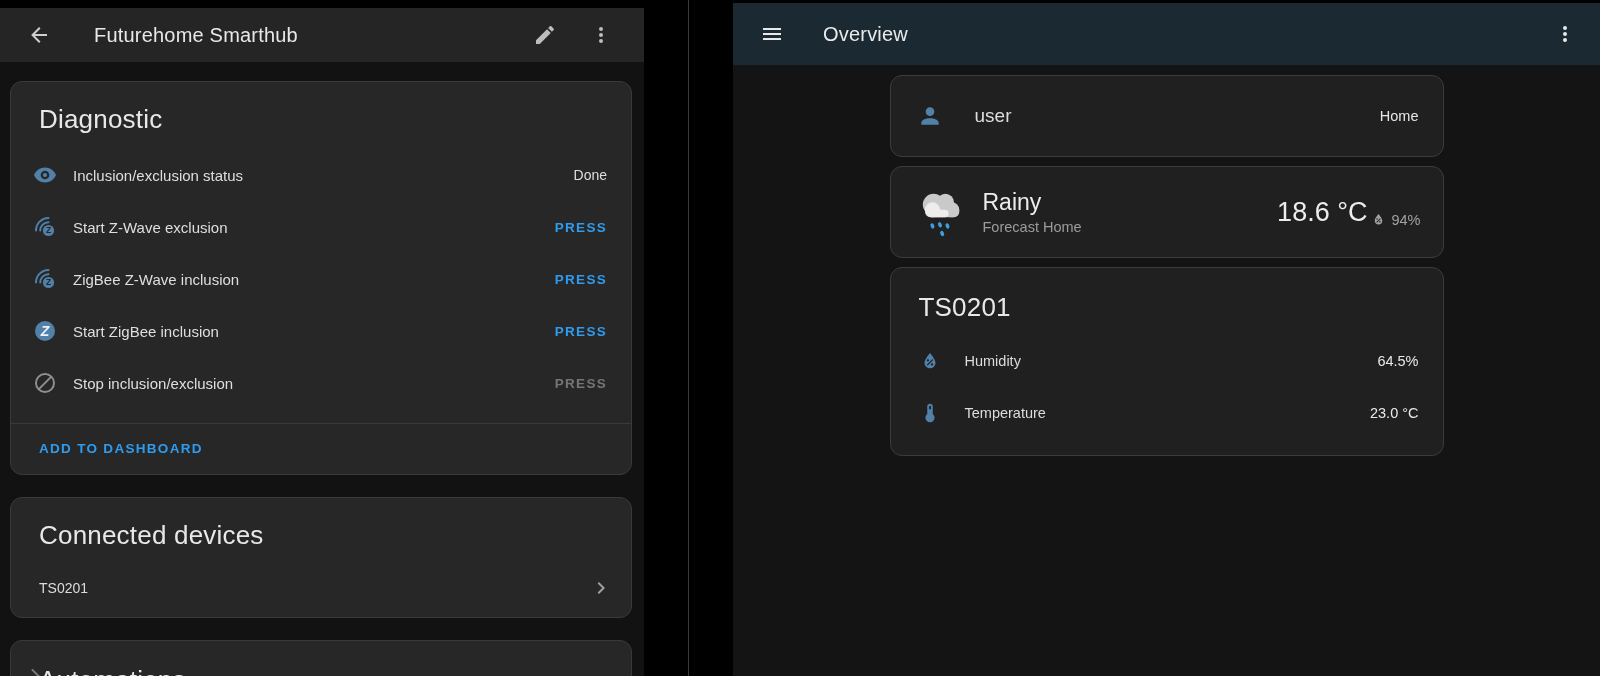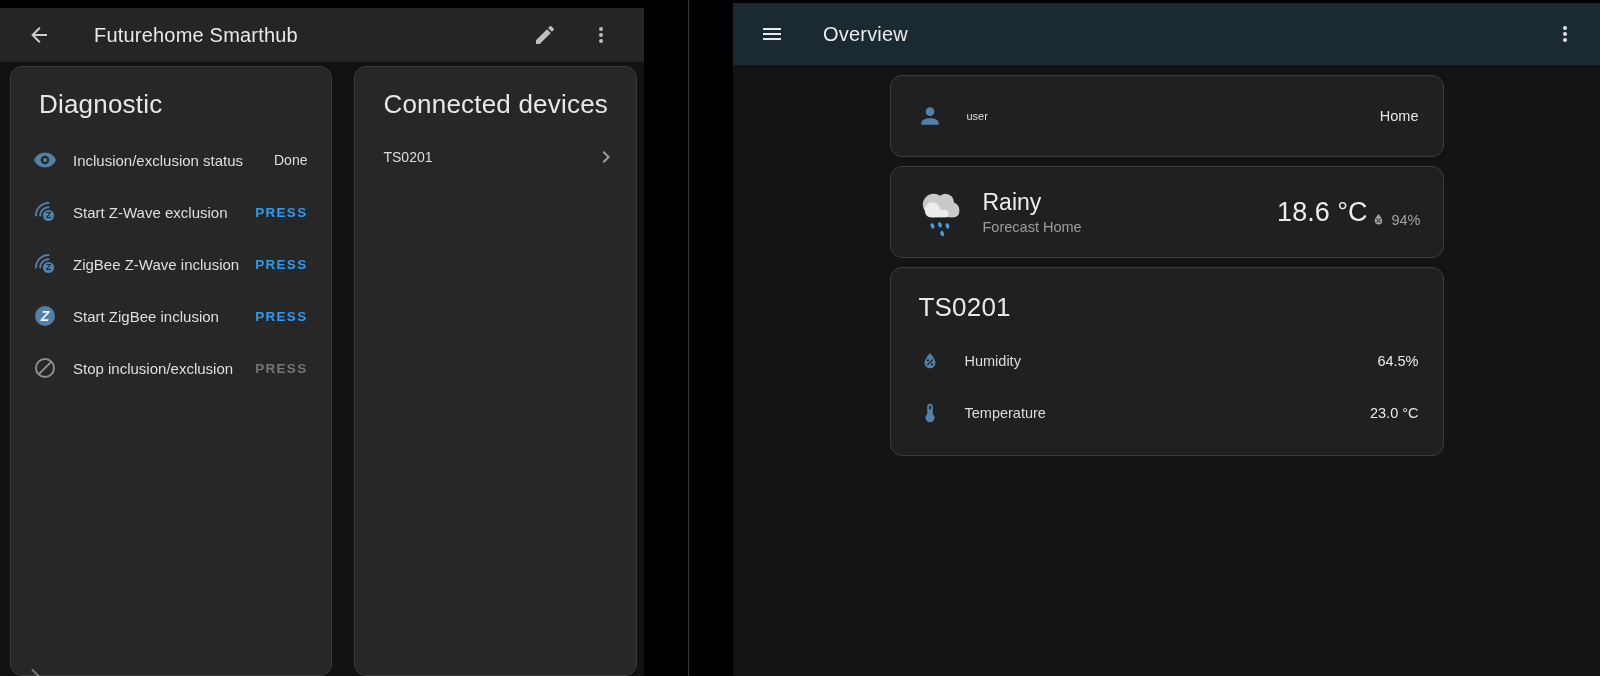--- a/index.html
+++ b/index.html
@@ -8,21 +8,21 @@
   .screen { position:relative; width:1600px; height:676px; display:flex; overflow:hidden; background:#000;gap:44px; }
 
   
   .left-window { width:644px; height:676px; background:#121212; display:flex; flex-direction:column; overflow:hidden; }
   .left-topstrip { height:8px; background:#000; flex:none; }
   .left-header { height:54px; flex:none; background:#252525; display:flex; align-items:center; padding:0 28px 0 24px; }
   .left-header .title { margin-left:40px; font-size:20px; color:#e8e8e8; letter-spacing:0.2px; }
   .iconbtn { display:flex; align-items:center; justify-content:center; width:30px; height:30px; cursor:pointer; flex:none; }
   .iconbtn svg { width:24px; height:24px; }
   .spacer { flex:1; }
-  .left-content { flex:1; padding:4px 12px 0 10px; display:flex; flex-direction:row; gap:22px; overflow:hidden; }
+  .left-content { flex:1; padding:19px 12px 0 10px; display:flex; flex-direction:column; gap:22px; overflow:hidden; }
 
   .card-l { background:#272727; border:1px solid #3a3a3a; border-radius:12px; flex:none; }
   .card-l h2, .card-r h2 { font-size:26px; font-weight:400; color:#e8e8e8; letter-spacing:0.2px; }
   .card-l h2 { padding:22px 28px 14px; }
 
   .lrow { height:52px; display:flex; align-items:center; gap:16px; padding:0 24px 0 22px; cursor:pointer; }
   .lrow svg { width:24px; height:24px; flex:none; }
   .lrow .lbl { font-size:15px; color:#dfdfdf; }
   .lrow .val { margin-left:auto; font-size:14px; color:#dedede; }
   .press { margin-left:auto; font-size:13.5px; font-weight:700; letter-spacing:1.3px; color:#2f9bef; cursor:pointer; }
@@ -49,21 +49,21 @@
   .right-window { flex:1; height:676px; background:#141414; display:flex; flex-direction:column; overflow:hidden; }
   .right-topstrip { height:3px; background:#000; flex:none; }
   .right-header { height:62px; flex:none; background:#1b2a32; display:flex; align-items:center; padding:0 20px 0 24px; }
   .right-header .title { margin-left:36px; font-size:20px; color:#eaeaea; letter-spacing:0.2px; }
 
   .right-content { width:554px; margin:10px auto 0; display:flex; flex-direction:column; gap:9px; }
   .card-r { background:#202020; border:1px solid #3c3c3c; border-radius:12px; }
 
   .person-card { height:82px; display:flex; align-items:center; padding:0 24px 0 26px; cursor:pointer; }
   .person-card svg { width:26px; height:26px; flex:none; }
-  .person-card .name { margin-left:24px; font-size:11px; color:#dedede; }
+  .person-card .name { margin-left:32px; font-size:19px; color:#dedede; }
   .person-card .state { margin-left:auto; font-size:14.5px; color:#e6e6e6; }
 
   .weather-card { height:92px; display:flex; align-items:center; padding:0 22px 0 20px; cursor:pointer; }
   .weather-card .wicon { width:58px; height:58px; flex:none; }
   .weather-main { margin-left:14px; display:flex; flex-direction:column; }
   .weather-main .cond { font-size:23px; color:#ececec; }
   .weather-main .src { margin-top:3px; font-size:14.5px; color:#9c9c9c; }
   .weather-right { margin-left:auto; display:flex; align-items:flex-end; gap:4px; }
   .weather-right .temp { font-size:27px; color:#ededed; }
   .hum-line { display:flex; align-items:center; gap:5px; font-size:14.5px; color:#a2a2a2; }
@@ -151,20 +151,23 @@
         </div>
 
         <div class="lrow">
           <svg viewBox="0 0 24 24">
               <path fill="#8f8f8f" d="M12,2A10,10 0 0,1 22,12A10,10 0 0,1 12,22A10,10 0 0,1 2,12A10,10 0 0,1 12,2M12,4A8,8 0 0,0 4,12C4,13.85 4.63,15.55 5.68,16.91L16.91,5.68C15.55,4.63 13.85,4 12,4M12,20A8,8 0 0,0 20,12C20,10.15 19.37,8.45 18.32,7.09L7.09,18.32C8.45,19.37 10.15,20 12,20Z"></path>
             </svg>
           <span class="lbl">Stop inclusion/exclusion</span>
           <span class="press disabled">PRESS</span>
         </div>
 
+        <div class="card-footer">
+          <span class="flat-btn">ADD TO DASHBOARD</span>
+        </div>
       </div>
 
       <div class="card-l">
         <h2>Connected devices</h2>
         <div class="devrow">
           <span class="lbl">TS0201</span>
           <svg viewBox="0 0 24 24">
               <path fill="#9f9f9f" d="M8.59,16.58L13.17,12L8.59,7.41L10,6L16,12L10,18L8.59,16.58Z"></path>
             </svg>
         </div>

